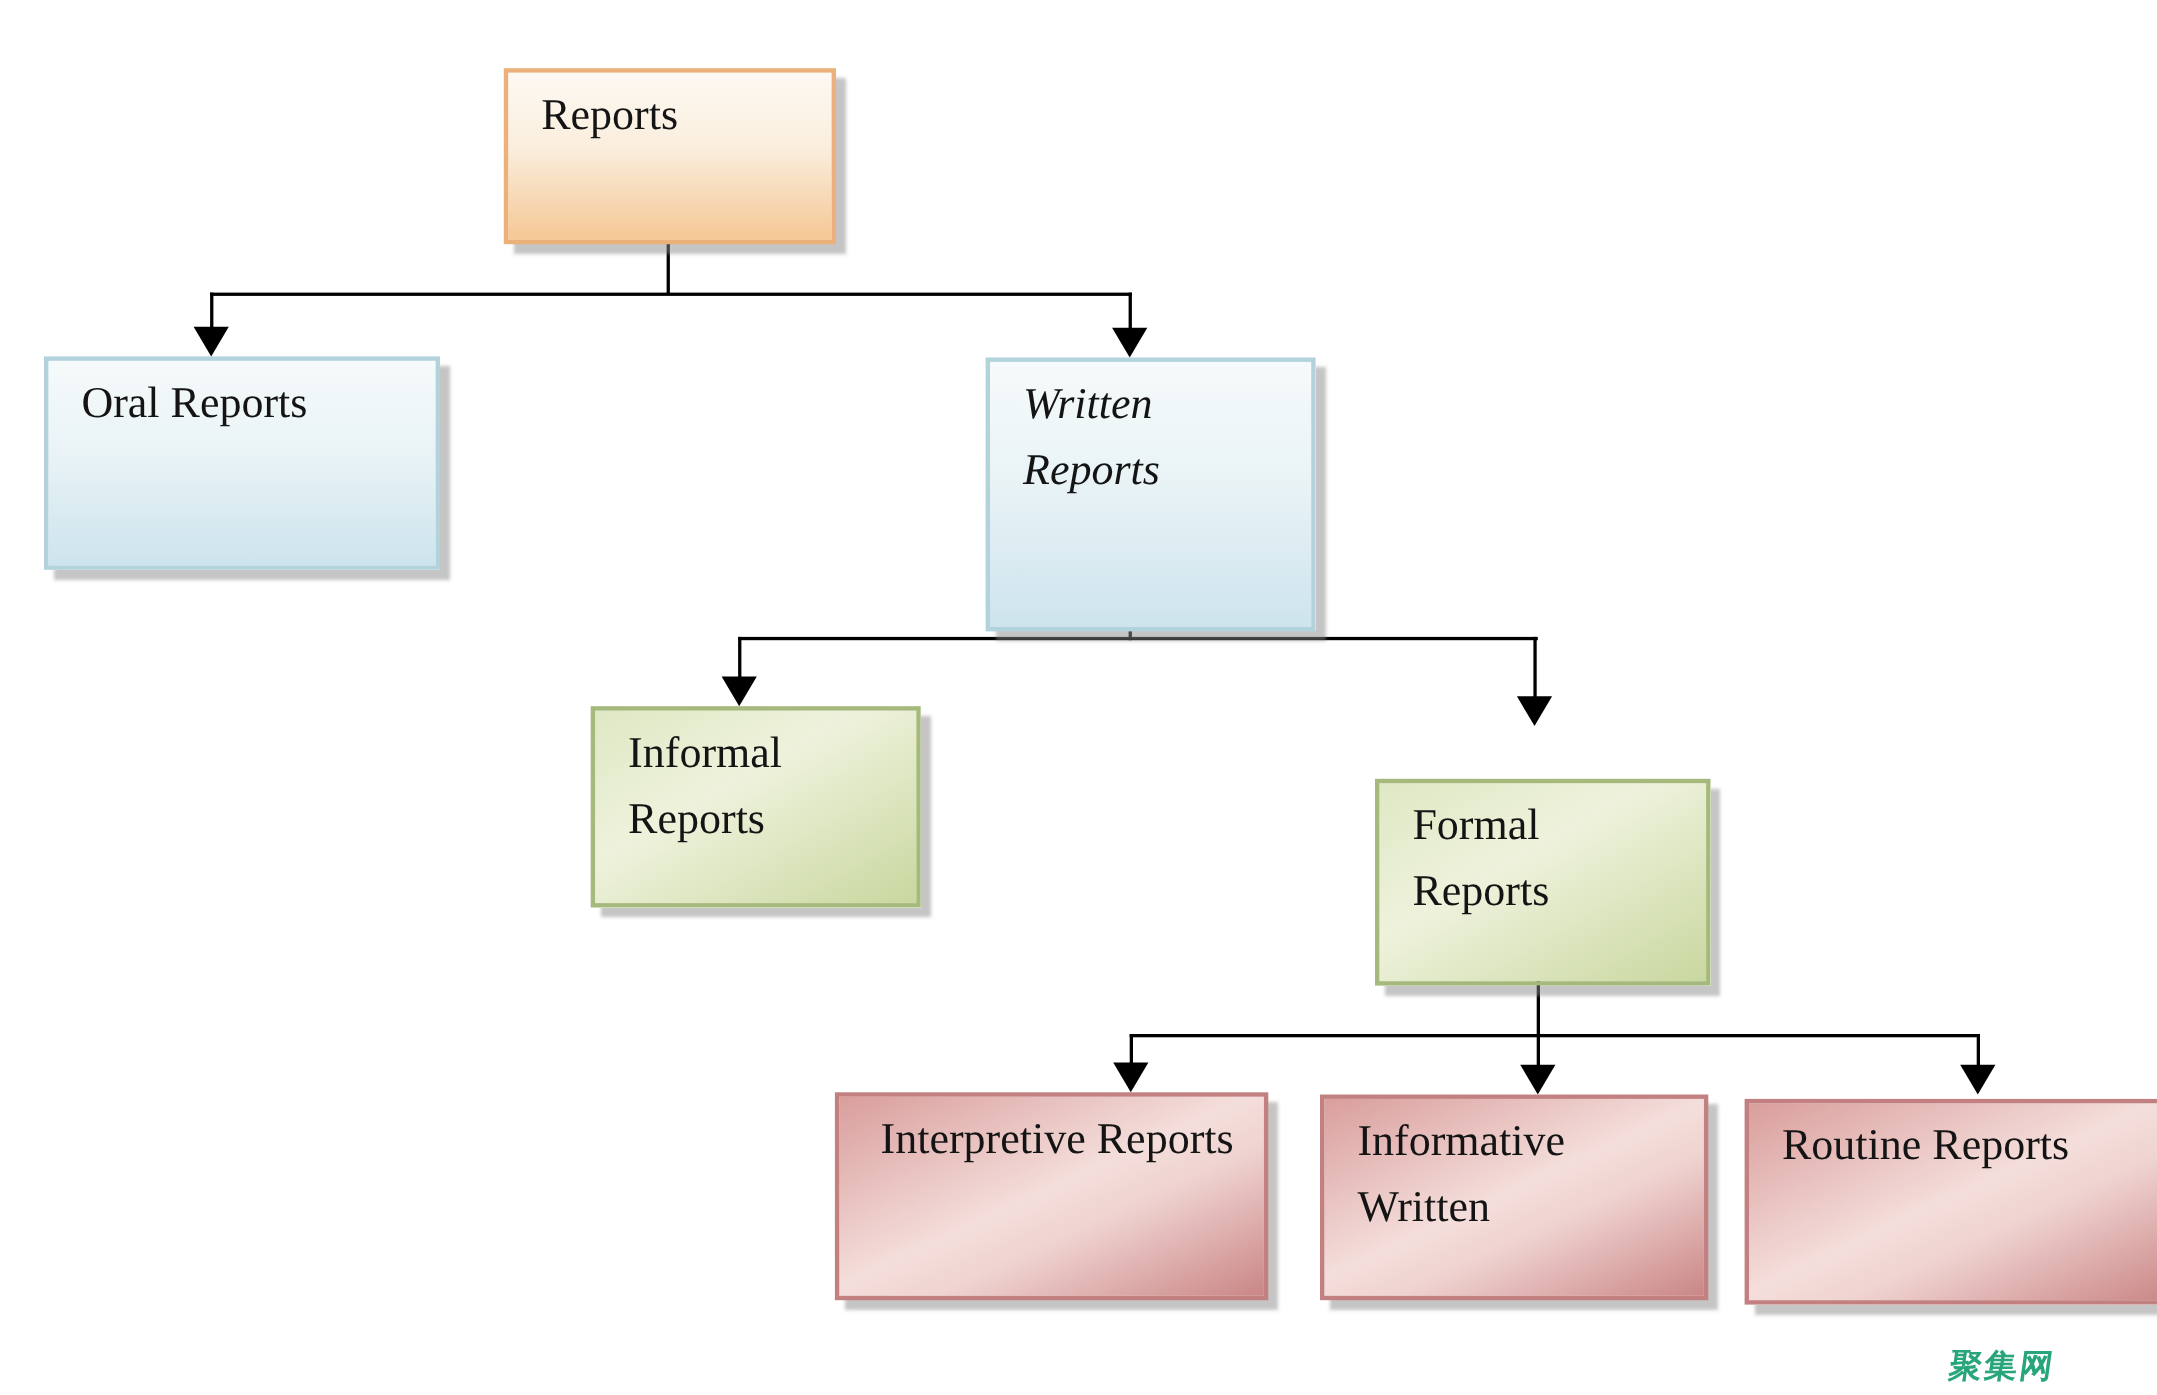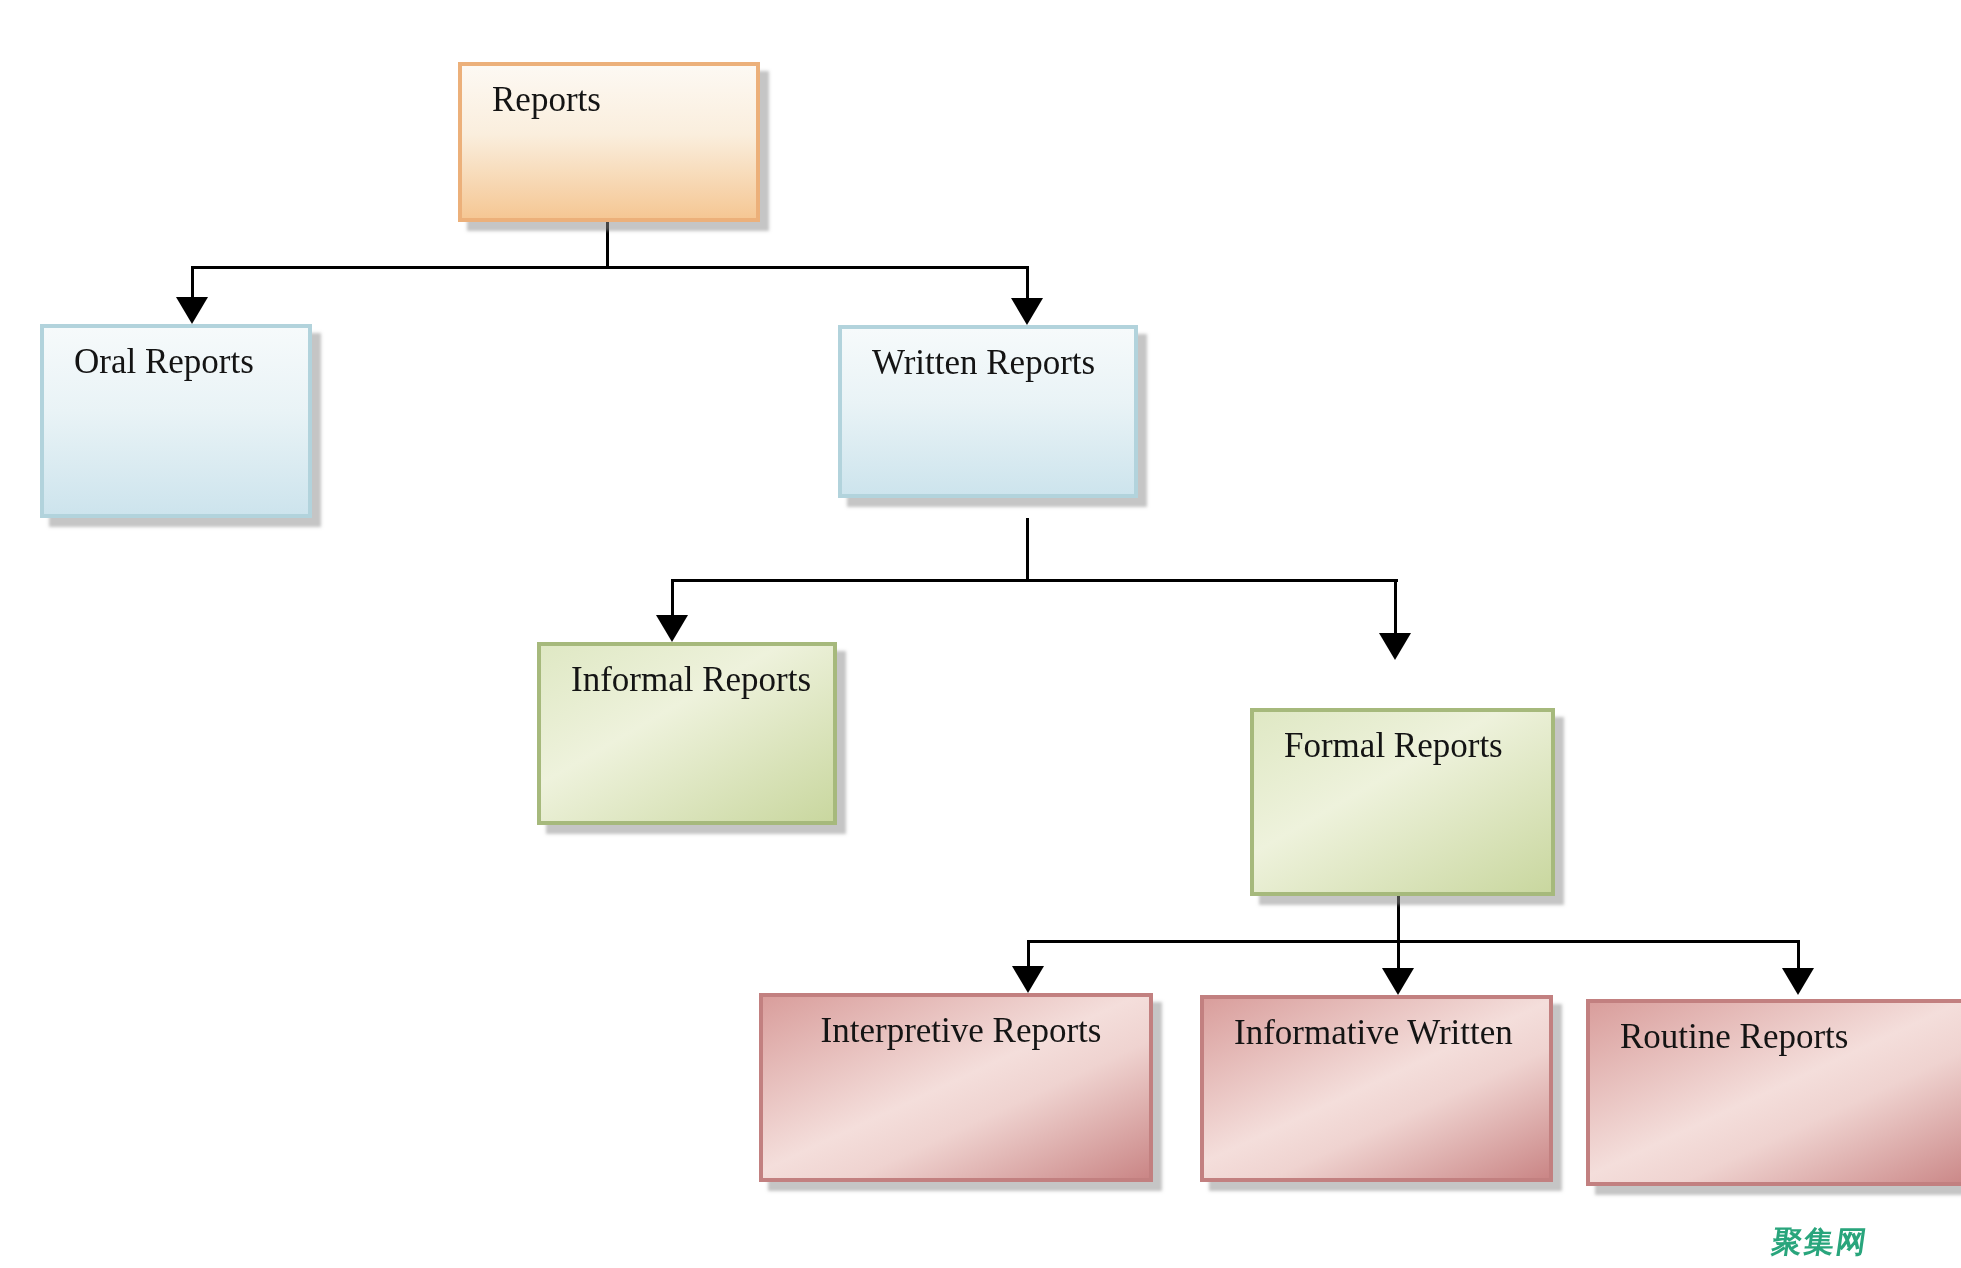--- a/index.html
+++ b/index.html
@@ -7,21 +7,21 @@
     position: relative;
     width: 1961px;
     height: 1268px;
     background: #ffffff;
     overflow: hidden;
     font-family: "Liberation Serif", serif;
   }
   .node {
     position: absolute;
     box-sizing: border-box;
-    font-size: 35px;
+    font-size: 40px;
     line-height: 1.5;
     color: #141414;
     padding: 8px 20px 0 30px;
     box-shadow: 9px 9px 3px rgba(140,140,140,0.5);
   }
   .node--orange {
     background: linear-gradient(180deg, #fdf9f3 0%, #faeedd 45%, #f5c794 100%);
     border: 4px solid #ecb07a;
   }
   .node--blue {
@@ -31,22 +31,22 @@
   .node--green {
     background: linear-gradient(150deg, #dfe8c4 0%, #eef2dc 40%, #c9d79f 100%);
     border: 4px solid #a6b97c;
   }
   .node--pink {
     background: linear-gradient(155deg, #d99e9c 0%, #f4dedb 48%, #efd3d0 62%, #ca8686 100%);
     border: 4px solid #c28080;
   }
   
   .pos-reports      { left:458px;  top:62px;  width:302px; height:160px; }
-  .pos-oral         { left:40px;   top:324px; width:272px; height:194px; }
-  .pos-written      { left:838px;  top:325px; width:300px; height:173px; }
+  .pos-oral         { left:40px;   top:324px; width:360px; height:194px; }
+  .pos-written      { left:896px;  top:325px; width:300px; height:249px;font-style:italic; }
   .pos-informal     { left:537px;  top:642px; width:300px; height:183px; }
   .pos-formal       { left:1250px; top:660px; width:305px; height:188px;margin-top:48px; }
   .pos-interpretive { left:759px;  top:993px; width:394px; height:189px;text-align:center; }
   .pos-informative  { left:1200px; top:995px; width:353px; height:187px; }
   .pos-routine      { left:1586px; top:999px; width:392px; height:187px; }
 
   .line {
     position: absolute;
     background: #000000;
   }

